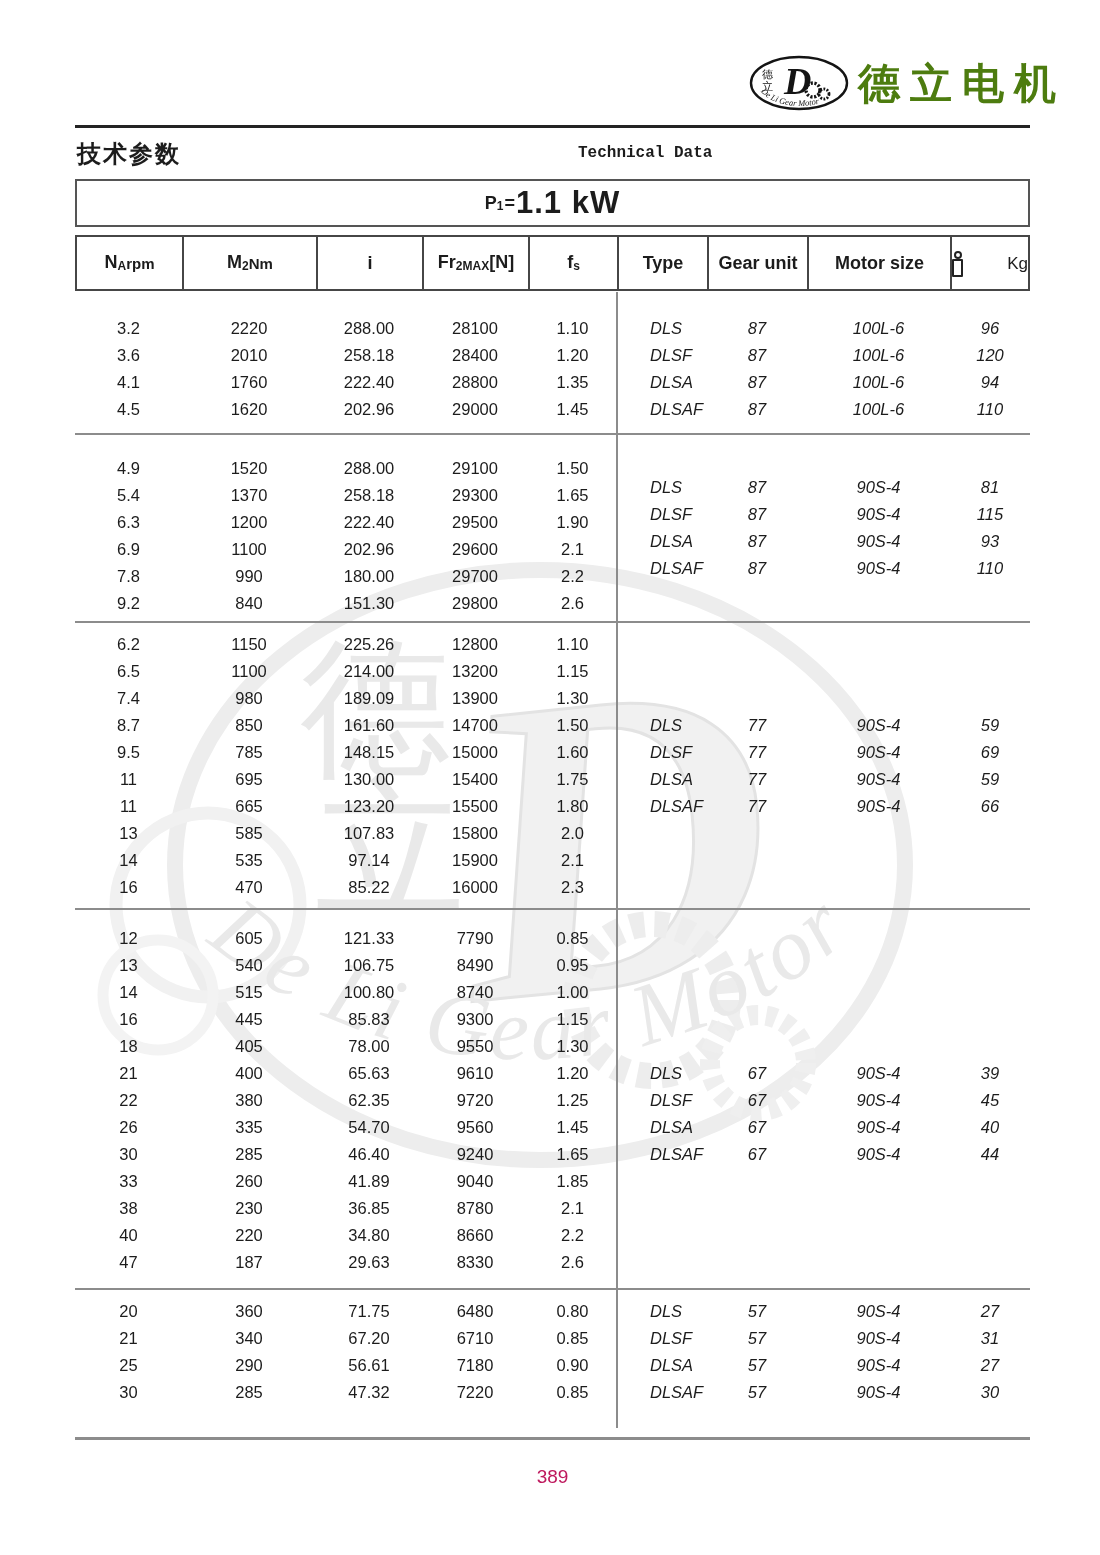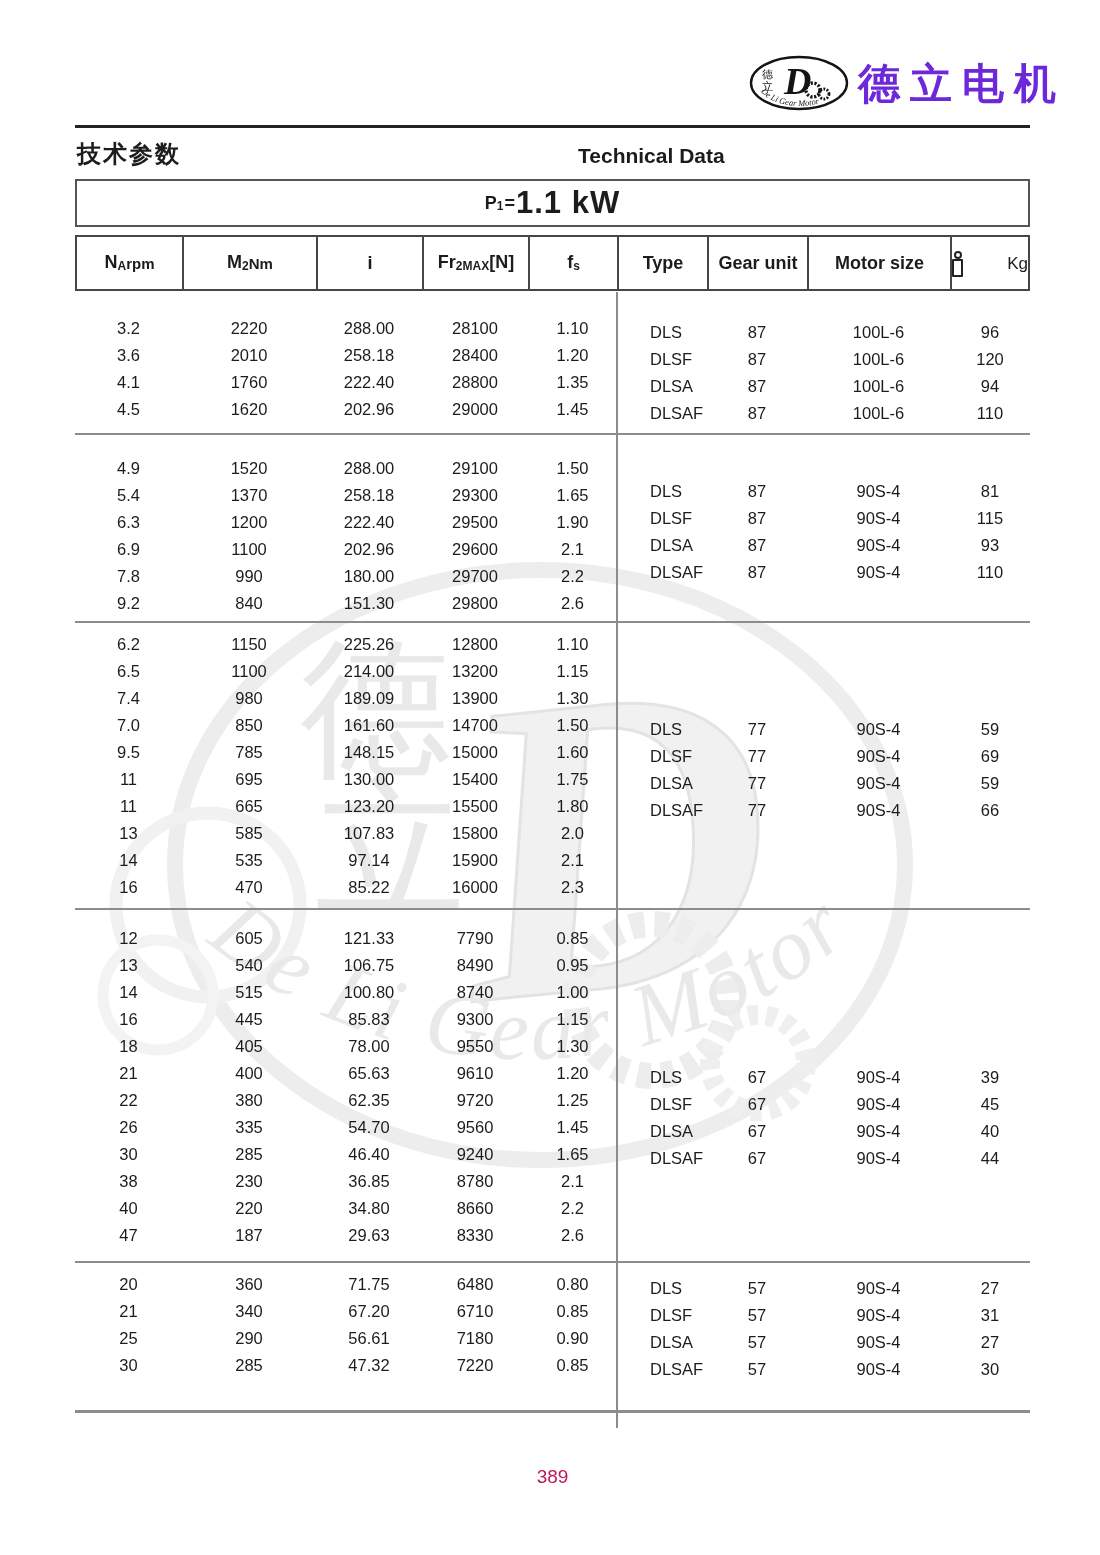--- a/index.html
+++ b/index.html
@@ -4,24 +4,24 @@
 <style>
   html,body{margin:0;padding:0;background:#e8e8e8;}
   .page{
     position:relative;width:1100px;height:1555px;margin:0 auto;background:#ffffff;
     font-family:"Liberation Sans",sans-serif;color:#1c1c1c;overflow:hidden;
   }
   
   .wm{position:absolute;left:0;top:0;width:1100px;height:1555px;z-index:0;pointer-events:none;}
   
   .logo-wrap{position:absolute;left:748px;top:54px;display:flex;align-items:center;gap:8px;z-index:2;}
-  .brand-cn{font-family:"Liberation Serif",serif;font-weight:bold;font-size:42px;letter-spacing:10px;color:#6d28d9;white-space:nowrap;}
+  .brand-cn{font-family:"Liberation Serif",serif;font-weight:bold;font-size:42px;letter-spacing:10px;color:#4d7c0f;white-space:nowrap;}
   .top-rule{position:absolute;left:75px;top:125px;width:955px;height:3px;background:#232323;z-index:2;}
   .sec-cn{position:absolute;left:77px;top:138px;font-size:24px;font-weight:bold;letter-spacing:2px;z-index:2;}
-  .sec-en{position:absolute;left:578px;top:144px;font-size:21px;font-weight:bold;z-index:2;}
+  .sec-en{position:absolute;left:578px;top:144px;font-size:16px;font-weight:bold;z-index:2;font-family:Liberation Mono, monospace;}
   
   .power-box{position:absolute;left:75px;top:179px;width:955px;height:48px;border:2px solid #555;
     box-sizing:border-box;display:flex;align-items:center;justify-content:center;z-index:2;background:transparent;}
   .p-sym{font-weight:bold;font-size:18px;}
   .p-sub{font-weight:bold;font-size:12px;position:relative;top:3px;}
   .p-eq{font-weight:bold;font-size:18px;margin:0 1px 0 1px;}
   .p-val{font-weight:bold;font-size:31px;letter-spacing:1px;}
   
   .thead{position:absolute;left:75px;top:235px;width:955px;height:56px;border:2px solid #464646;
     box-sizing:border-box;display:flex;z-index:2;background:transparent;}
@@ -44,21 +44,21 @@
   .tgroup{position:relative;}
   .tgroup + .tgroup{border-top:2px solid #8c8c8c;}
   .g0{padding:23px 0 10px;}
   .g1{padding:20px 0 4px;}
   .g2{padding:8px 0 7px;}
   .g3{padding:15px 0 12px;}
   .g4{padding:8px 0 31px;}
   .trow{display:flex;height:27px;align-items:center;}
   .lc{text-align:center;font-size:16.5px;box-sizing:border-box;}
   .rblock{position:absolute;left:542px;width:413px;}
-  .rrow{display:flex;height:27px;align-items:flex-end;}
+  .rrow{display:flex;height:27px;align-items:center;font-style:italic;}
   .rc0{width:90px;text-align:left;padding-left:33px;box-sizing:border-box;font-size:16.5px;}
   .rc1{width:100px;text-align:center;font-size:16.5px;}
   .rc2{width:143px;text-align:center;font-size:16.5px;}
   .rc3{width:80px;text-align:center;font-size:16.5px;}
   
   .page-num{position:absolute;left:75px;top:1466px;width:955px;text-align:center;font-size:19px;color:#be185d;z-index:2;}
 </style>
 </head>
 <body>
 
@@ -284,21 +284,21 @@
           <div class="lc w4">1.15</div>
         </div>
         <div class="trow">
           <div class="lc w0">7.4</div>
           <div class="lc w1">980</div>
           <div class="lc w2">189.09</div>
           <div class="lc w3">13900</div>
           <div class="lc w4">1.30</div>
         </div>
         <div class="trow">
-          <div class="lc w0">7.0</div>
+          <div class="lc w0">8.7</div>
           <div class="lc w1">850</div>
           <div class="lc w2">161.60</div>
           <div class="lc w3">14700</div>
           <div class="lc w4">1.50</div>
         </div>
         <div class="trow">
           <div class="lc w0">9.5</div>
           <div class="lc w1">785</div>
           <div class="lc w2">148.15</div>
           <div class="lc w3">15000</div>
@@ -424,20 +424,27 @@
           <div class="lc w4">1.45</div>
         </div>
         <div class="trow">
           <div class="lc w0">30</div>
           <div class="lc w1">285</div>
           <div class="lc w2">46.40</div>
           <div class="lc w3">9240</div>
           <div class="lc w4">1.65</div>
         </div>
         <div class="trow">
+          <div class="lc w0">33</div>
+          <div class="lc w1">260</div>
+          <div class="lc w2">41.89</div>
+          <div class="lc w3">9040</div>
+          <div class="lc w4">1.85</div>
+        </div>
+        <div class="trow">
           <div class="lc w0">38</div>
           <div class="lc w1">230</div>
           <div class="lc w2">36.85</div>
           <div class="lc w3">8780</div>
           <div class="lc w4">2.1</div>
         </div>
         <div class="trow">
           <div class="lc w0">40</div>
           <div class="lc w1">220</div>
           <div class="lc w2">34.80</div>

